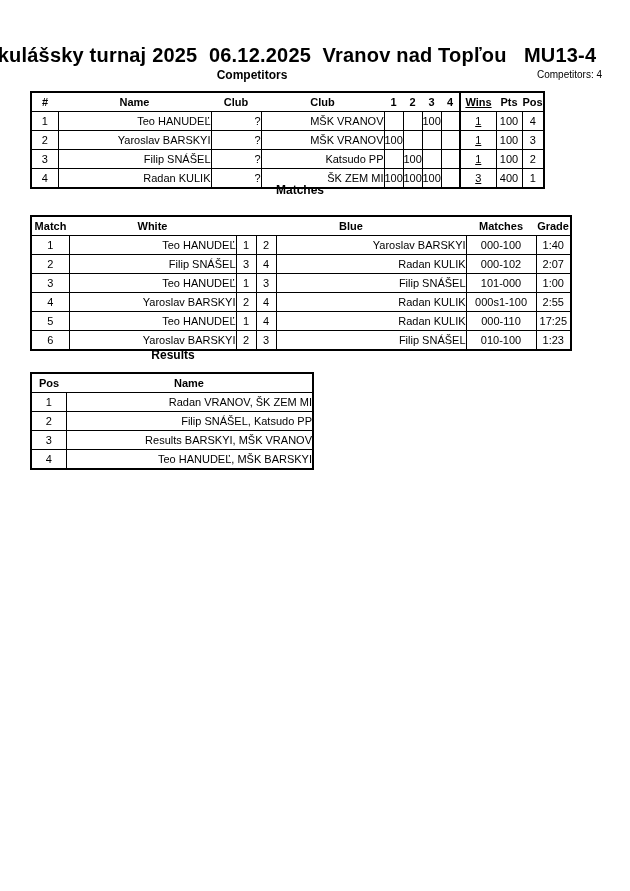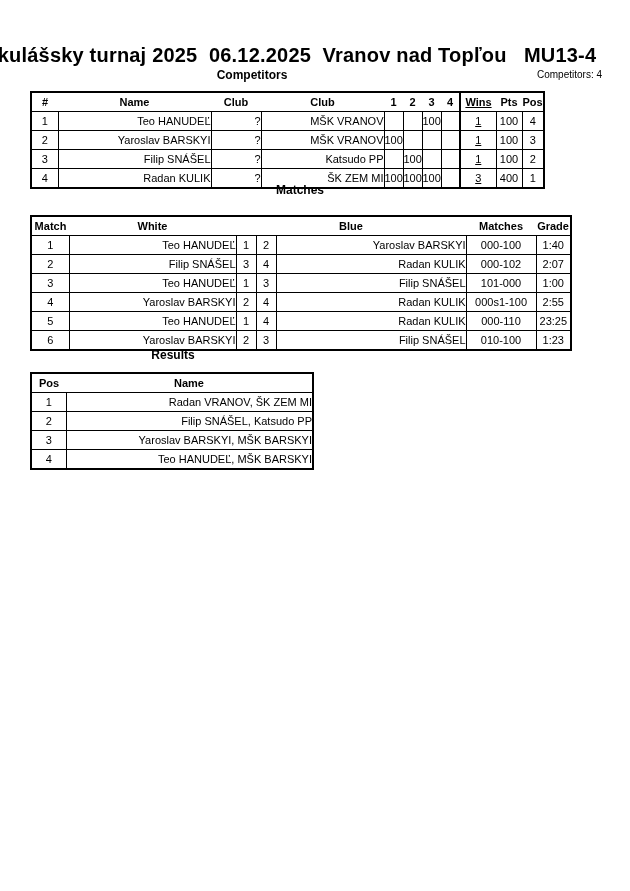--- a/index.html
+++ b/index.html
@@ -195,21 +195,21 @@
         <td class="ctr">000s1-100</td>
         <td class="ctr">2:55</td>
       </tr>
       <tr>
         <td class="ctr">5</td>
         <td class="left">Teo HANUDEĽ</td>
         <td class="ctr">1</td>
         <td class="ctr">4</td>
         <td class="left bold">Radan KULIK</td>
         <td class="ctr">000-110</td>
-        <td class="ctr">23:25</td>
+        <td class="ctr">17:25</td>
       </tr>
       <tr>
         <td class="ctr">6</td>
         <td class="left">Yaroslav BARSKYI</td>
         <td class="ctr">2</td>
         <td class="ctr">3</td>
         <td class="left bold">Filip SNÁŠEL</td>
         <td class="ctr">010-100</td>
         <td class="ctr">1:23</td>
       </tr>
@@ -233,21 +233,21 @@
       <tr>
         <td class="ctr">1</td>
         <td class="left">Radan VRANOV, ŠK ZEM MI</td>
       </tr>
       <tr>
         <td class="ctr">2</td>
         <td class="left">Filip SNÁŠEL, Katsudo PP</td>
       </tr>
       <tr>
         <td class="ctr">3</td>
-        <td class="left">Yaroslav BARSKYI, MŠK BARSKYI</td>
+        <td class="left">Results BARSKYI, MŠK VRANOV</td>
       </tr>
       <tr>
         <td class="ctr">4</td>
         <td class="left">Teo HANUDEĽ, MŠK BARSKYI</td>
       </tr>
     </tbody>
   </table>
 
 </div>
 

